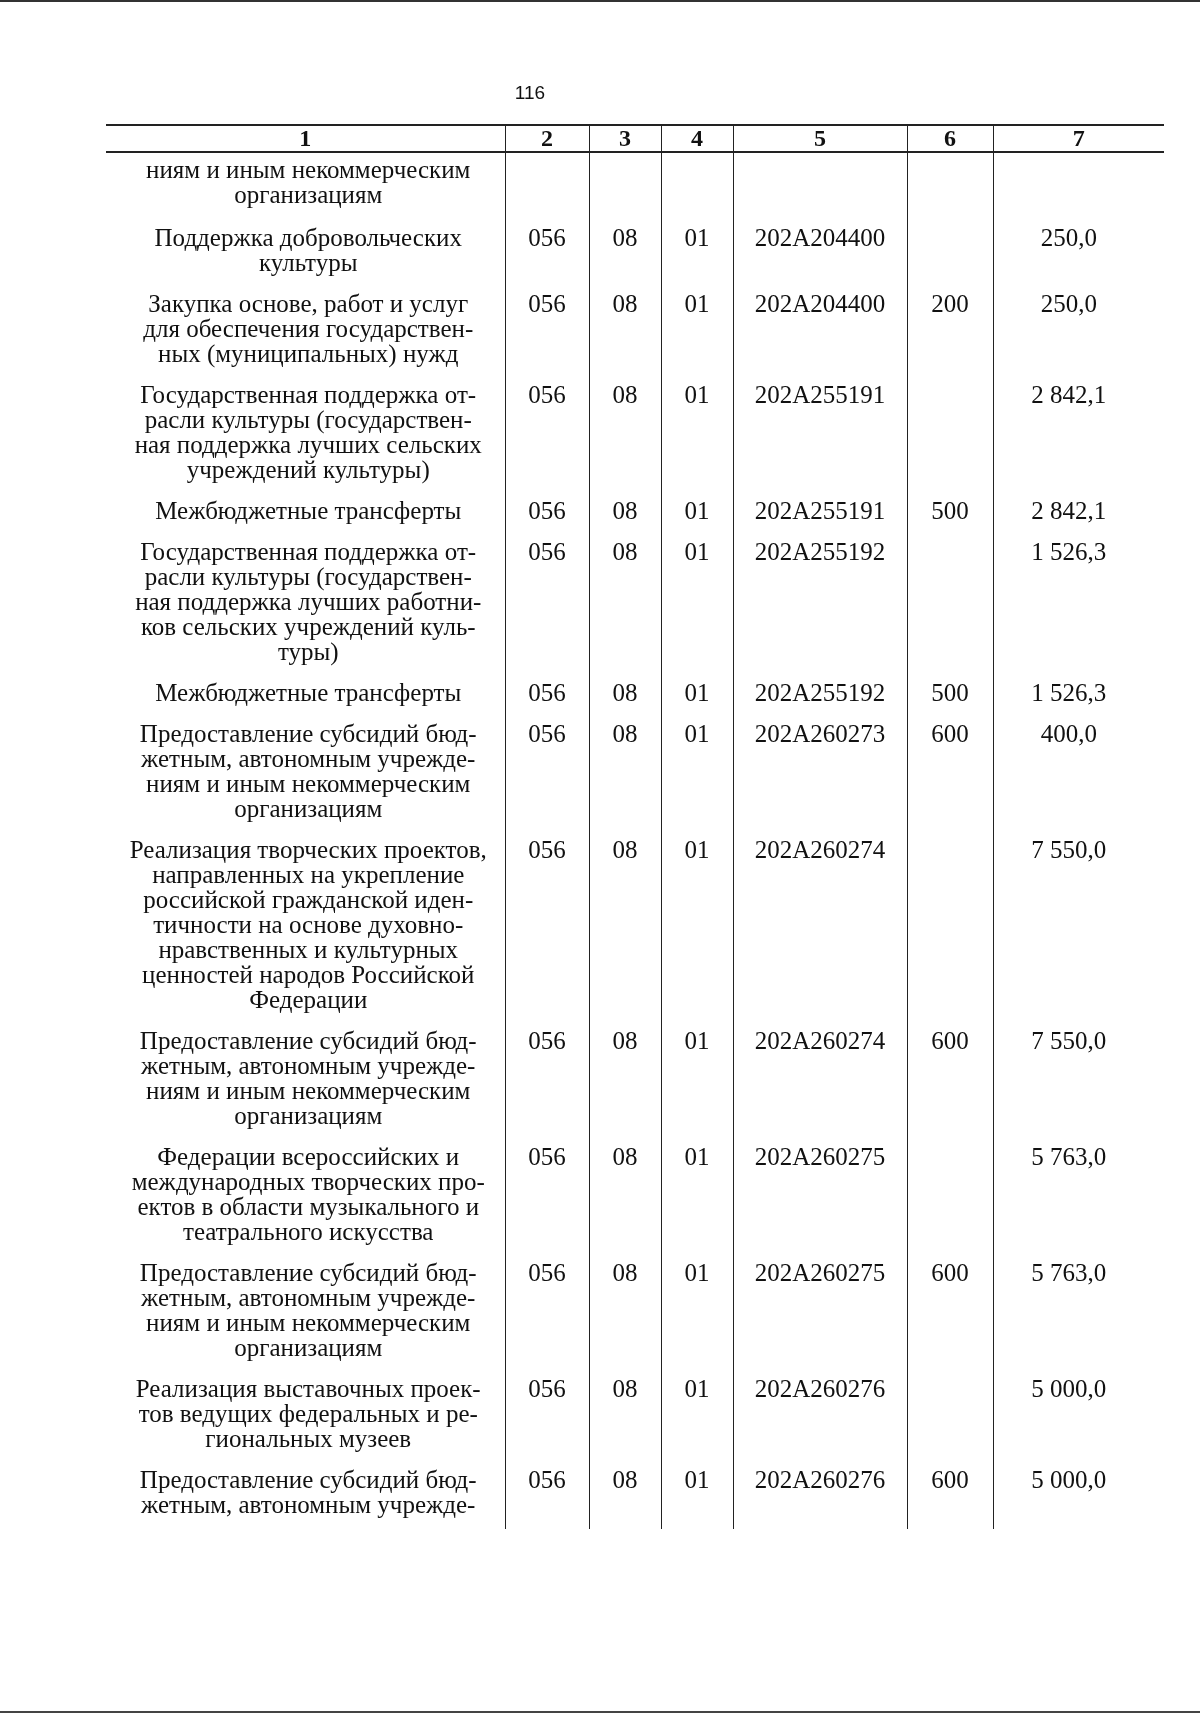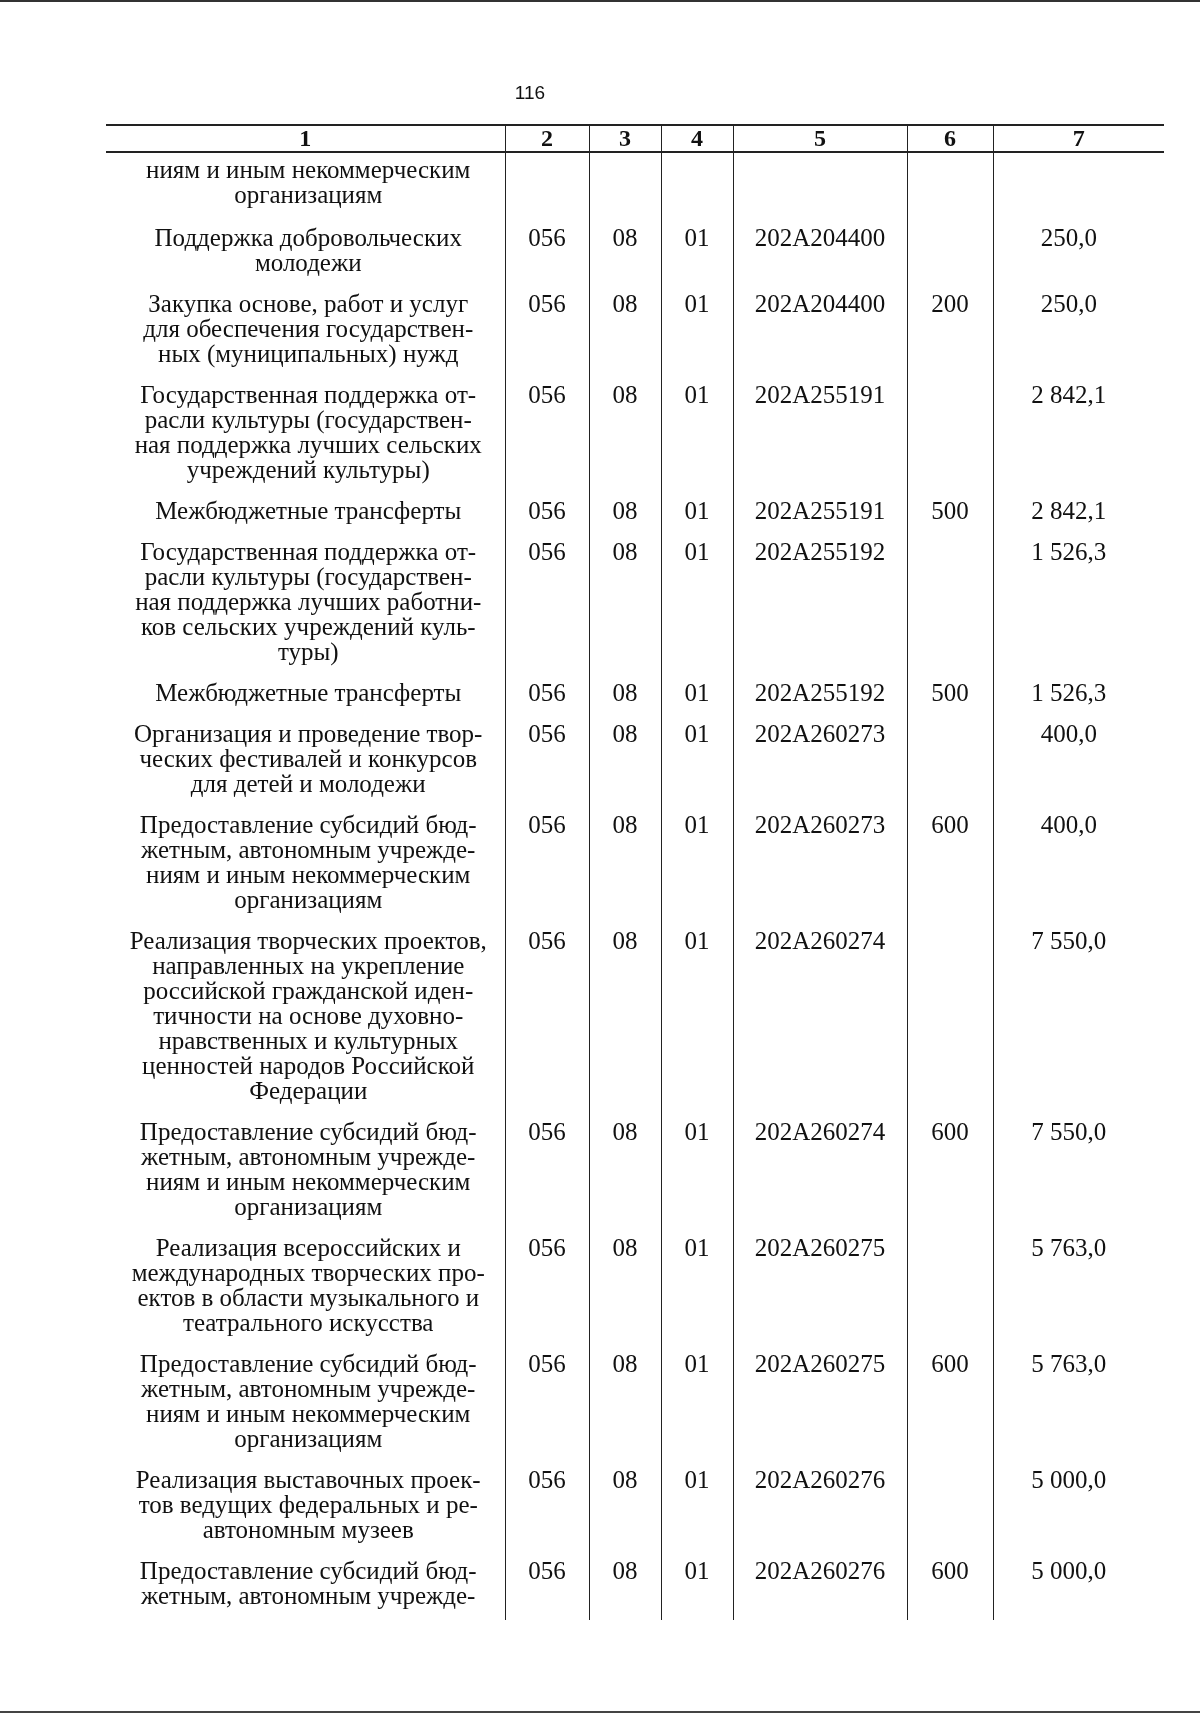--- a/index.html
+++ b/index.html
@@ -61,21 +61,21 @@
     <td></td>
     <td></td>
     <td></td>
     <td></td>
     <td class="num"></td>
   </tr>
 
   <tr class="row">
     <td>
           <span class="desc">Поддержка добровольческих
-молодежи</span>
+культуры</span>
         </td>
     <td>056</td>
     <td>08</td>
     <td>01</td>
     <td>202A204400</td>
     <td></td>
     <td class="num">250,0</td>
   </tr>
 
   <tr class="row">
@@ -140,33 +140,20 @@
           <span class="desc">Межбюджетные трансферты</span>
         </td>
     <td>056</td>
     <td>08</td>
     <td>01</td>
     <td>202A255192</td>
     <td>500</td>
     <td class="num">1 526,3</td>
   </tr>
 
-  <tr class="row">
-    <td>
-          <span class="desc">Организация и проведение твор-
-ческих фестивалей и конкурсов
-для детей и молодежи</span>
-        </td>
-    <td>056</td>
-    <td>08</td>
-    <td>01</td>
-    <td>202A260273</td>
-    <td></td>
-    <td class="num">400,0</td>
-  </tr>
 
   <tr class="row">
     <td>
           <span class="desc">Предоставление субсидий бюд-
 жетным, автономным учрежде-
 ниям и иным некоммерческим
 организациям</span>
         </td>
     <td>056</td>
     <td>08</td>
@@ -204,21 +191,21 @@
     <td>056</td>
     <td>08</td>
     <td>01</td>
     <td>202A260274</td>
     <td>600</td>
     <td class="num">7 550,0</td>
   </tr>
 
   <tr class="row">
     <td>
-          <span class="desc">Реализация всероссийских и
+          <span class="desc">Федерации всероссийских и
 международных творческих про-
 ектов в области музыкального и
 театрального искусства</span>
         </td>
     <td>056</td>
     <td>08</td>
     <td>01</td>
     <td>202A260275</td>
     <td></td>
     <td class="num">5 763,0</td>
@@ -236,21 +223,21 @@
     <td>01</td>
     <td>202A260275</td>
     <td>600</td>
     <td class="num">5 763,0</td>
   </tr>
 
   <tr class="row">
     <td>
           <span class="desc">Реализация выставочных проек-
 тов ведущих федеральных и ре-
-автономным музеев</span>
+гиональных музеев</span>
         </td>
     <td>056</td>
     <td>08</td>
     <td>01</td>
     <td>202A260276</td>
     <td></td>
     <td class="num">5 000,0</td>
   </tr>
 
   <tr class="row">

